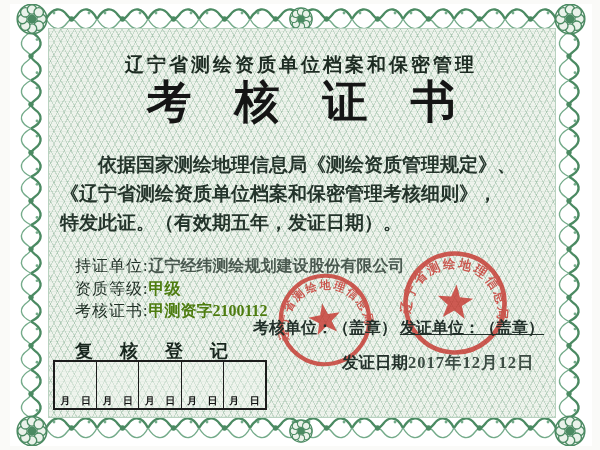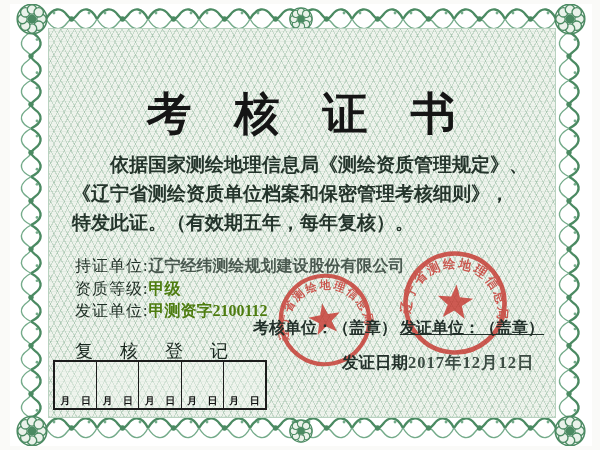--- a/index.html
+++ b/index.html
@@ -20,28 +20,28 @@
       repeating-linear-gradient(62deg,  rgba(118,166,134,.33) 0 1px, rgba(0,0,0,0) 1px 6px),
       repeating-linear-gradient(-62deg, rgba(118,166,134,.33) 0 1px, rgba(0,0,0,0) 1px 6px),
       repeating-linear-gradient(0deg,   rgba(118,166,134,.10) 0 1px, rgba(0,0,0,0) 1px 5px);
     border:1px solid #b9d2c0;
   }
 
   .header-title {
     position:absolute; left:0; top:48px; width:582px; text-align:center;
     font-size:19px; font-weight:700; letter-spacing:3px; color:#1d2b22;
   }
-  .main-title-wrap { position:absolute; left:0; top:74px; width:582px; text-align:center;margin-top:12px; }
+  .main-title-wrap { position:absolute; left:0; top:74px; width:582px; text-align:center; }
   .main-title {
     display:inline-block; font-size:45px; font-weight:900; color:#151515;
     letter-spacing:43px; margin-right:-43px; line-height:1.1;
   }
 
   .body-par {
-    position:absolute; left:62px; top:146px; width:470px;
+    position:absolute; left:50px; top:146px; width:470px;
     font-size:19px; line-height:29px; font-weight:700; color:#24342b;
   }
   .body-par .line { white-space:nowrap; }
   .body-par .indent { text-indent:2em; }
 
   .info-block { position:absolute; left:65px; top:252px; }
   .info-row { height:22.5px; font-size:16px; white-space:nowrap; }
   .info-label { font-weight:400; color:#1e2d24; letter-spacing:1px; }
   .info-value { font-weight:700; color:#49584f; }
   .info-value.faded { color:#4d7c0f; }
@@ -51,21 +51,21 @@
   .seal-right { left:389px; top:243px; transform:rotate(5deg); }
 
   .stamp-line { position:absolute; font-size:16px; font-weight:700; color:#22302a; white-space:nowrap; }
   .assessor-line { left:243px; top:314px; }
   .issuer-line   { left:390px; top:314px;text-decoration:underline; }
 
   .date-line { position:absolute; left:332px; top:348px; font-size:16.5px; font-weight:700;
                color:#22302a; white-space:nowrap; }
   .date-line .date-value { color:#3d4c44; letter-spacing:1px;text-align:right; }
 
-  .review-title { position:absolute; left:65px; top:335px; font-size:18px; font-weight:400;
+  .review-title { position:absolute; left:65px; top:335px; font-size:18px; font-weight:700;
                   color:#17251d; letter-spacing:27px; white-space:nowrap; }
 
   .review-table { position:absolute; left:43px; top:356px; width:214px; height:50px;
                   border:2px solid #1c1c1c; display:flex; background:rgba(240,246,240,.35); }
   .review-cell { flex:1; border-right:1px solid #1c1c1c; display:flex; align-items:flex-end;
                  justify-content:space-around; padding-bottom:2px; }
   .review-cell:last-child { border-right:none; }
   .md { font-size:10px; font-weight:700; color:#111; line-height:1; }
 </style>
 </head>
@@ -161,39 +161,40 @@
       <defs>
           <path id="arcB" d="M 16,86 A 47,47 0 1 1 104,86" fill="none"></path>
         </defs>
       <circle cx="60" cy="60" r="53" fill="none" stroke="#c5342c" stroke-width="5"></circle>
       <polygon fill="#c5342c" points="60,40 64.7,53.5 79,53.8 67.6,62.5 71.8,76.2 60,68 48.2,76.2 52.4,62.5 41,53.8 55.3,53.5"></polygon>
       <text font-size="13.5" font-weight="bold" fill="#c5342c" letter-spacing="2.5" font-family="Liberation Serif, serif">
         <textPath href="#arcB" startOffset="50%" text-anchor="middle">辽宁省测绘地理信息局</textPath>
       </text>
     </svg>
 
+    <div class="header-title">辽宁省测绘资质单位档案和保密管理</div>
     <div class="main-title-wrap">
       <span class="main-title">考核证书</span>
     </div>
 
     <div class="body-par">
       <div class="line indent">依据国家测绘地理信息局《测绘资质管理规定》、</div>
       <div class="line">《辽宁省测绘资质单位档案和保密管理考核细则》，</div>
-      <div class="line">特发此证。（有效期五年，每年复核）。</div>
+      <div class="line">特发此证。（有效期五年，发证日期）。</div>
     </div>
 
     <div class="info-block">
       <div class="info-row">
         <span class="info-label">持证单位:</span><span class="info-value">辽宁经纬测绘规划建设股份有限公司</span>
       </div>
       <div class="info-row">
         <span class="info-label">资质等级:</span><span class="info-value faded">甲级</span>
       </div>
       <div class="info-row">
-        <span class="info-label">发证单位:</span><span class="info-value faded">甲测资字2100112</span>
+        <span class="info-label">考核证书:</span><span class="info-value faded">甲测资字2100112</span>
       </div>
     </div>
 
     <div class="stamp-line assessor-line">
       <span>考核单位：</span><span>（盖章）</span>
     </div>
     <div class="stamp-line issuer-line">
       <span>发证单位：</span><span>（盖章）</span>
     </div>
 

